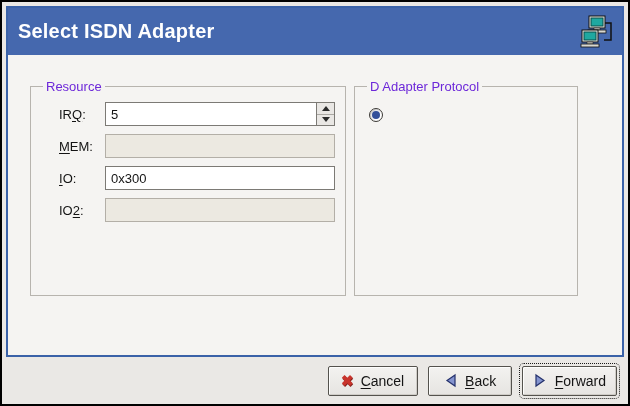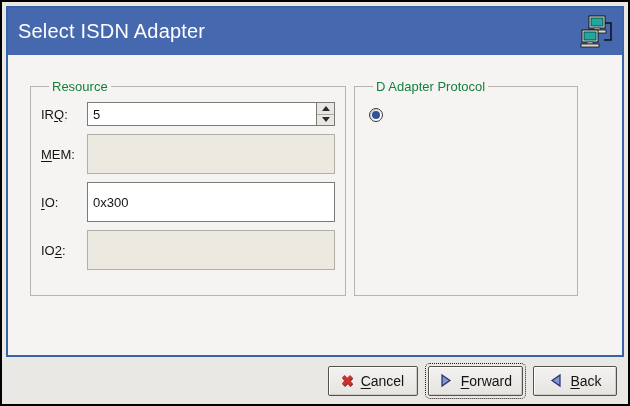--- a/index.html
+++ b/index.html
@@ -17,21 +17,21 @@
     border:2px solid #3a62a8;
     background:#f5f4f2;
     display:flex; flex-direction:column;
     height:351px;
   }
   .titlebar {
     height:47px; background:#4568ae; color:#fff;
     display:flex; align-items:center;
     padding:0 8px 0 10px;
   }
-  .titlebar .title { font-size:20px; font-weight:normal; letter-spacing:0.2px; flex:1; }
+  .titlebar .title { font-size:20px; font-weight:bold; letter-spacing:0.2px; flex:1; }
   .titlebar svg { display:block; }
 
   .content { flex:1; padding:12px 18px 0 22px; }
 
   .adapter-row { display:flex; align-items:center; }
   .adapter-row .lbl { width:100px; }
   .combo {
     flex:1; height:26px; background:#fff;
     border:1px solid #7c7a75; display:flex; align-items:stretch;
     cursor:default;
@@ -45,28 +45,28 @@
   .chev {
     width:8px; height:8px;
     border-left:2px solid #2a2a2a; border-bottom:2px solid #2a2a2a;
     transform: rotate(-45deg) translate(1px,-1px);
   }
 
   .columns { display:flex; margin-top:12px; gap:8px; }
   fieldset {
     border:1px solid #b7b4ae; padding:8px 10px 0 10px; height:217px;
   }
-  fieldset legend { padding:0 3px; margin-left:8px; color:#15803d; }
+  fieldset legend { padding:0 3px; margin-left:2px; color:#6d28d9; }
   .fs-resource { width:316px; }
   .fs-dchannel { flex:1; margin-right:26px; }
 
-  .field-row { display:flex; align-items:center; margin-bottom:8px; }
+  .field-row { display:flex; align-items:center; margin-bottom:8px;margin-left:18px; }
   .field-row .lbl { width:46px; }
   .tfield {
-    flex:1; height:40px; border:1px solid #7c7a75; background:#fff;
+    flex:1; height:24px; border:1px solid #7c7a75; background:#fff;
     font-family:"Liberation Sans", sans-serif; font-size:13px; padding:0 5px; color:#141414;
     width:100%;
   }
   .tfield:disabled { background:#ece9e1; border:1px solid #b3afa7; }
   .spinbox { flex:1; display:flex; height:24px; border:1px solid #7c7a75; background:#fff; }
   .spinbox .tfield { border:none; height:22px; }
   .spin-btns { width:18px; display:flex; flex-direction:column; border-left:1px solid #7c7a75; }
   .spin { flex:1; background:#e9e7e4; border:none; border-bottom:1px solid #aaa8a3;
           display:flex; align-items:center; justify-content:center; padding:0; cursor:default; }
   .spin.down { border-bottom:none; }
@@ -187,30 +187,30 @@
 
       </div>
     </div>
   </div>
 
   <div class="button-bar">
     <button class="btn cancel">
       <span class="x-icon">✖</span>
       <span><span class="u">C</span><span>ancel</span></span>
     </button>
+    <button class="btn">
+      <span>
+        <svg width="15" height="15" viewBox="0 0 15 15">
+            <path d="M12 2 L4 7.5 L12 13 Z" fill="#8494cf" stroke="#23306b" stroke-width="1.2"></path>
+          </svg>
+      </span>
+      <span><span class="u">B</span><span>ack</span></span>
+    </button>
     <button class="btn focused">
       <span>
         <svg width="15" height="15" viewBox="0 0 15 15">
             <path d="M3 2 L11 7.5 L3 13 Z" fill="#8494cf" stroke="#23306b" stroke-width="1.2"></path>
           </svg>
       </span>
       <span><span class="u">F</span><span>orward</span></span>
     </button>
-    <button class="btn">
-      <span>
-        <svg width="15" height="15" viewBox="0 0 15 15">
-            <path d="M12 2 L4 7.5 L12 13 Z" fill="#8494cf" stroke="#23306b" stroke-width="1.2"></path>
-          </svg>
-      </span>
-      <span><span class="u">B</span><span>ack</span></span>
-    </button>
   </div>
 </div>
 
 </body></html>

